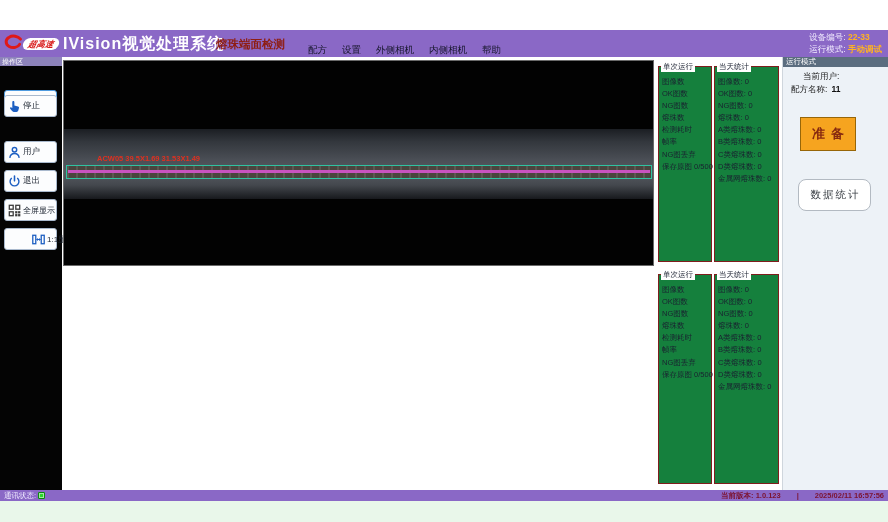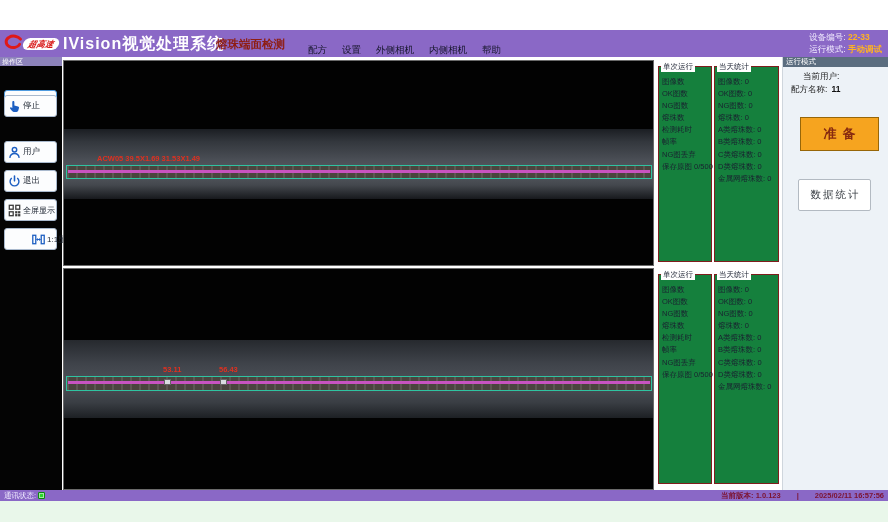--- a/index.html
+++ b/index.html
@@ -70,23 +70,23 @@
   .gb-title{position:absolute;top:-5px;left:2px;background:#fff;padding:0 2px;font-size:7.5px;color:#1a2030;white-space:nowrap;}
   .gb-rows{padding:9px 0 0 3px;}
   .stat-row{height:12.1px;line-height:12.1px;font-size:7.5px;color:#1a2030;white-space:nowrap;}
 
   
   #info-panel{left:782px;top:57px;width:106px;height:433px;background:#edf2f7;border-left:1px solid #cfd6dd;box-sizing:border-box;}
   #info-title{position:absolute;left:0;top:0;width:100%;height:10px;background:#5b6d7f;color:#fff;font-size:7.5px;line-height:10px;padding-left:3px;box-sizing:border-box;}
   #current-user{position:absolute;left:8px;top:14px;font-size:8.5px;color:#222;margin-left:12px;}
   #recipe-row{position:absolute;left:8px;top:27px;font-size:8.5px;color:#222;}
   #recipe-value{font-weight:bold;color:#111;margin-left:4px;}
-  #btn-prepare{position:absolute;left:17px;top:60px;width:79px;height:34px;background:#f6a41f;border:1px solid #976608;
+  #btn-prepare{position:absolute;left:17px;top:60px;width:56px;height:34px;background:#f6a41f;border:1px solid #976608;
     color:#872a10;font-size:13px;font-weight:bold;display:flex;align-items:center;justify-content:center;letter-spacing:6px;text-indent:6px;cursor:default;box-sizing:border-box;}
-  #btn-datastats{position:absolute;left:15px;top:122px;width:73px;height:32px;background:#ffffff;border:1px solid #b3bac2;border-radius:2px;
+  #btn-datastats{position:absolute;left:15px;top:122px;width:73px;height:32px;background:#ffffff;border:1px solid #b3bac2;border-radius:8px;
     color:#3a3f45;font-size:10.5px;display:flex;align-items:center;justify-content:center;letter-spacing:2px;text-indent:2px;cursor:default;box-sizing:border-box;}
 
   
   #statusbar{left:0;top:490px;width:888px;height:11px;background:#8a68c6;}
   #comm-label{position:absolute;left:4px;top:0;height:11px;line-height:11px;font-size:7.5px;color:#efeaff;}
   #comm-indicator{position:absolute;left:38px;top:2px;width:7px;height:7px;background:#2ad62a;border:1px solid #0d8a0d;border-radius:1px;
     box-shadow:inset 0 0 0 1px rgba(255,255,255,.55);box-sizing:border-box;}
   #version-area{position:absolute;right:4px;top:0;height:11px;display:flex;align-items:center;gap:16px;font-size:7.5px;color:#7c1330;font-weight:bold;}
   #footer-strip{left:0;top:501px;width:888px;height:21px;background:#e9f7ea;}
 </style>
@@ -175,30 +175,20 @@
   </div>
 
   <div id="viewport-a" class="abs viewport">
     <div id="band-a" class="img-band"></div>
     <div id="strip-a" class="bead-strip">
       <div class="bead-line"></div>
     </div>
     <span id="anno-a" class="anno">ACW05 39.5X1.69   31.53X1.49</span>
   </div>
 
-  <div id="viewport-b" class="abs viewport">
-    <div id="band-b" class="img-band"></div>
-    <div id="strip-b" class="bead-strip">
-      <div class="bead-line"></div>
-    </div>
-    <span id="anno-b1" class="anno">53.11</span>
-    <span id="anno-b2" class="anno">56.43</span>
-    <div id="defect-1" class="defect"></div>
-    <div id="defect-2" class="defect"></div>
-  </div>
 
   <div id="stats-top" class="abs stats-panel">
     <div class="gb gb-sr">
       <span class="gb-title">单次运行</span>
       <div class="gb-rows">
           <div class="stat-row">图像数</div>
           <div class="stat-row">OK图数</div>
           <div class="stat-row">NG图数</div>
           <div class="stat-row">熔珠数</div>
           <div class="stat-row">检测耗时</div>

